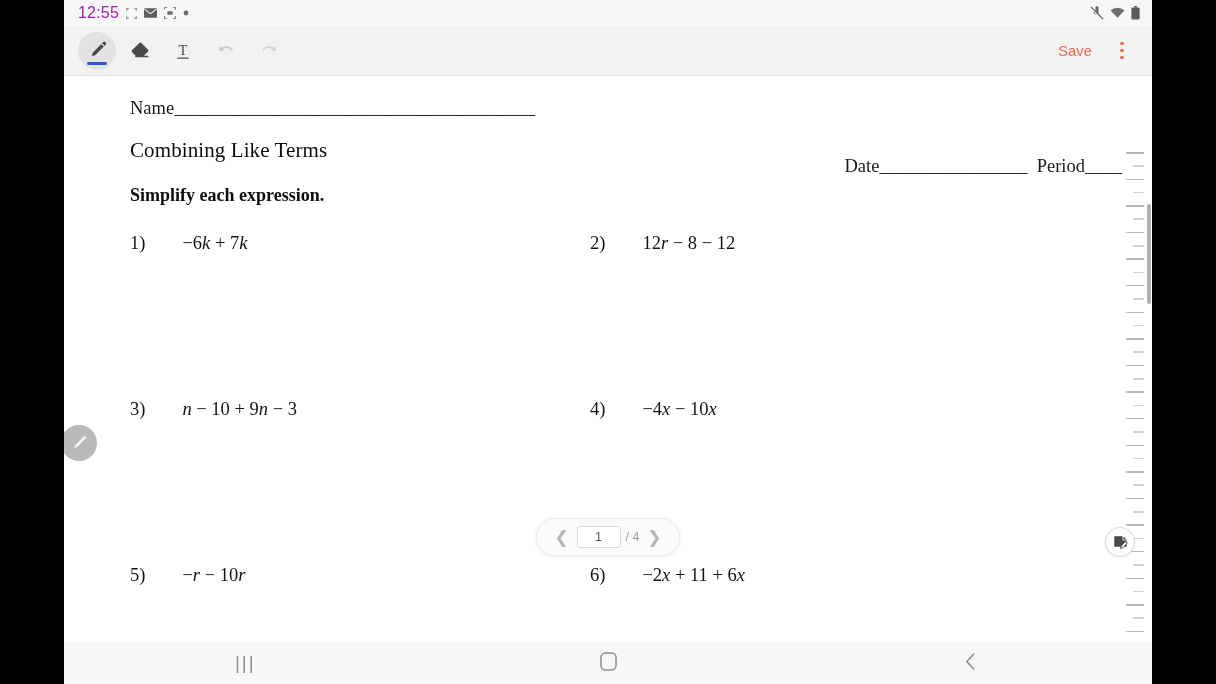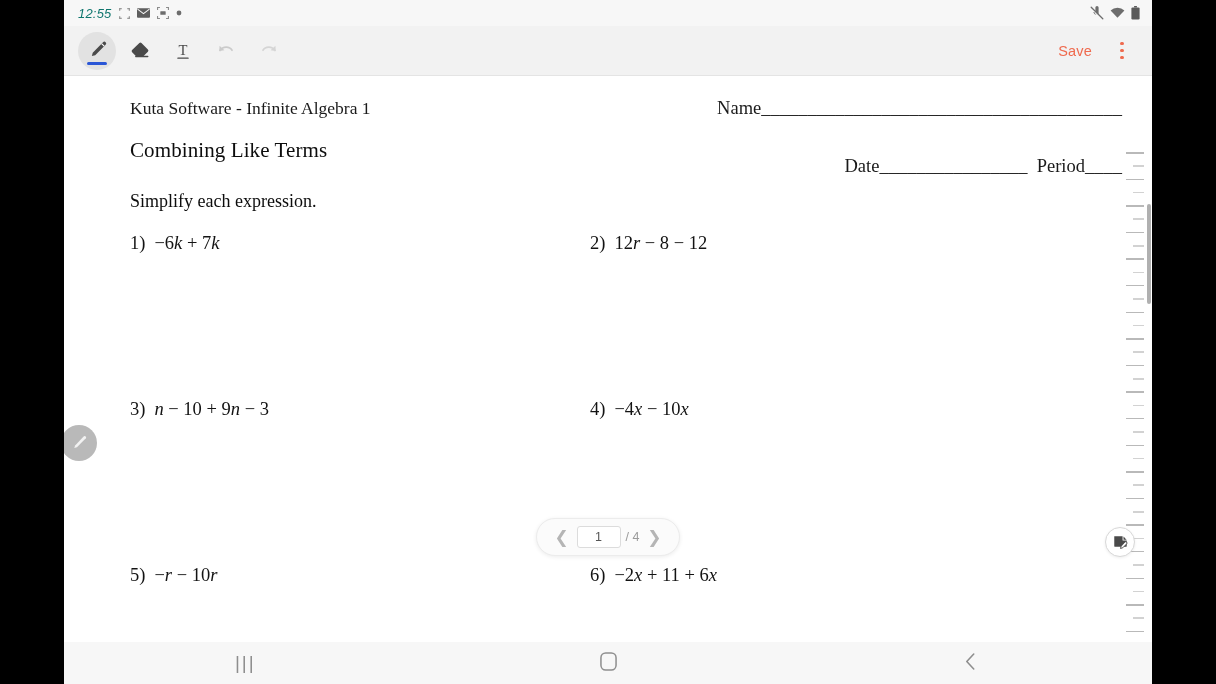--- a/index.html
+++ b/index.html
@@ -23,21 +23,21 @@
 
   
   #status-bar {
     position:absolute; left:0; top:0; width:1088px; height:26px;
     background:#f7f7f7;
     display:flex; align-items:center;
     padding:0 12px 0 14px;
     font-size:12.5px; color:#5a5a5a;
   }
   #status-left { display:flex; align-items:center; gap:7px; }
-  #status-clock { font-size:13px; color:#0f766e; letter-spacing:.2px;font-style:italic; }
+  #status-clock { font-size:16px; color:#a21caf; letter-spacing:.2px; }
   #status-right { margin-left:auto; display:flex; align-items:center; gap:6px; }
   .sb-ico { display:inline-block; line-height:0; }
   .sb-ico svg { display:block; }
 
   
   #toolbar {
     position:absolute; left:0; top:26px; width:1088px; height:50px;
     background:#f2f2f2;
     border-bottom:1px solid #e4e4e4;
     display:flex; align-items:center;
@@ -91,37 +91,37 @@
 
   .worksheet-title {
     position:absolute; left:66px; top:62px;
     font-size:21px; color:#0d0d0d; letter-spacing:.1px;
   }
   .date-line {
     position:absolute; right:30px; top:80px;
     font-size:18.5px; color:#1a1a1a; white-space:nowrap;
   }
   .instructions {
-    position:absolute; left:66px; top:115px;
-    font-size:18px; font-weight:400; color:#0d0d0d;
+    position:absolute; left:66px; top:109px;
+    font-size:18px; font-weight:700; color:#0d0d0d;
   }
 
   .problems {
     position:absolute; left:0; top:158px; width:1088px;
   }
   .prob-row { position:relative; height:166px; }
   .problem {
     position:absolute;
     font-size:18.5px; color:#131313; white-space:nowrap;
     line-height:1;
   }
   .problem.col-left  { left:66px; }
   .problem.col-right { left:526px; }
   .prob-num { margin-right:9px; }
-  .expr { font-size:18.5px; }
+  .expr { font-size:18.5px;margin-left:28px; }
   .expr var { font-style:italic; font-family:"Liberation Serif", serif; }
 
   
   #ruler {
     position:absolute; right:8px; top:76px; width:26px; height:566px;
     display:flex; flex-direction:column; align-items:flex-end;
     justify-content:flex-start; gap:0; pointer-events:none;
   }
   #ruler .tick {
     width:18px; height:1.5px; background:#b9b9b9; margin-bottom:11.8px;
@@ -310,21 +310,20 @@
           <i></i>
           <i></i>
       </div>
     </div>
   </div>
 
   <div id="page-surface">
     <div id="doc">
 
       <div class="doc-head">
-        <span class="publisher">Kuta Software - Infinite Algebra 1</span>
         <span class="name-line"><span>Name</span><span>_______________________________________</span></span>
       </div>
 
       <div class="worksheet-title">Combining Like Terms</div>
 
       <div class="date-line"><span>Date</span><span>________________</span><span>&nbsp;&nbsp;</span><span>Period</span><span>____</span></div>
 
       <div class="instructions">Simplify each expression.</div>
 
       <div class="problems" id="problems">

